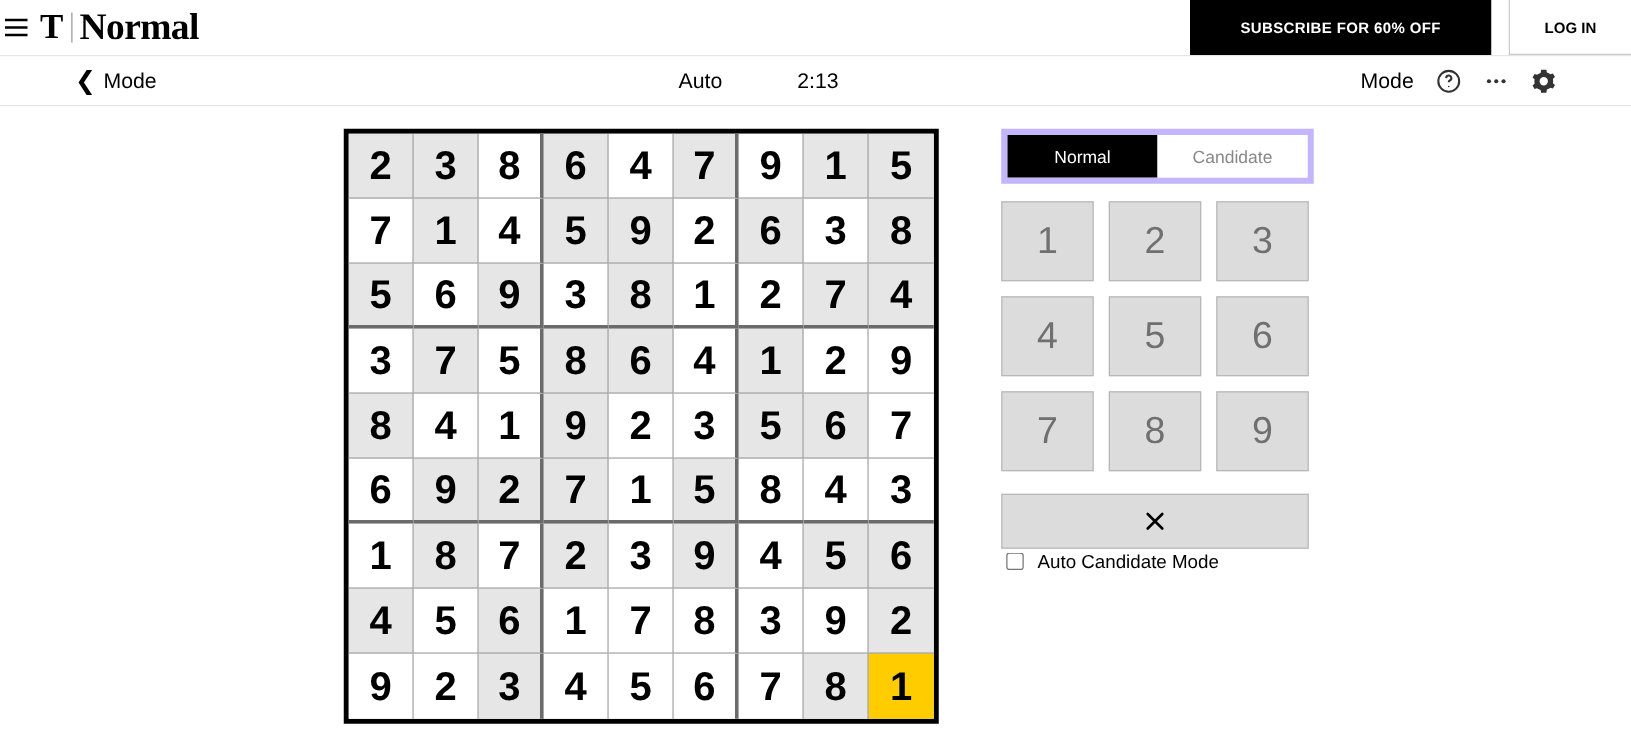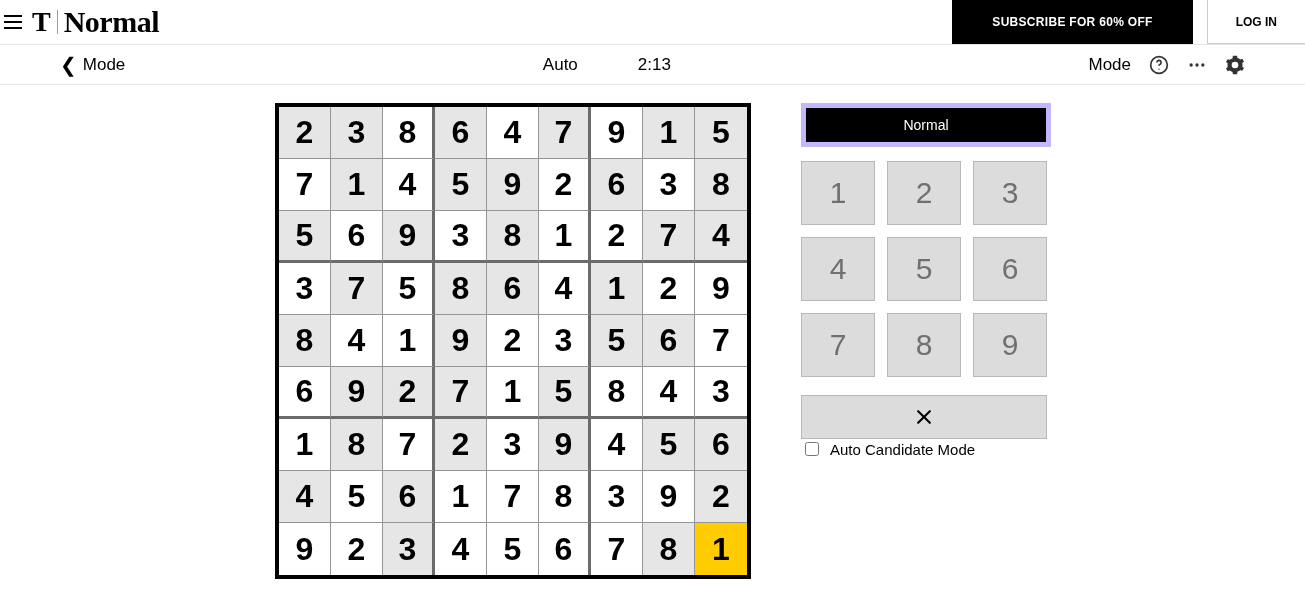--- a/index.html
+++ b/index.html
@@ -254,20 +254,21 @@
       <div class="cell" data-row="8" data-col="4">5</div>
       <div class="cell" data-row="8" data-col="5">6</div>
       <div class="cell" data-row="8" data-col="6">7</div>
       <div class="cell given" data-row="8" data-col="7">8</div>
       <div class="cell selected" data-row="8" data-col="8">1</div>
     </div>
 
   <div class="panel">
     <div class="mode-tabs">
       <div class="mode-tab active">Normal</div>
+      <div class="mode-tab inactive">Candidate</div>
     </div>
     <div class="keypad" id="keypad">
         <div class="key">1</div>
         <div class="key">2</div>
         <div class="key">3</div>
         <div class="key">4</div>
         <div class="key">5</div>
         <div class="key">6</div>
         <div class="key">7</div>
         <div class="key">8</div>

